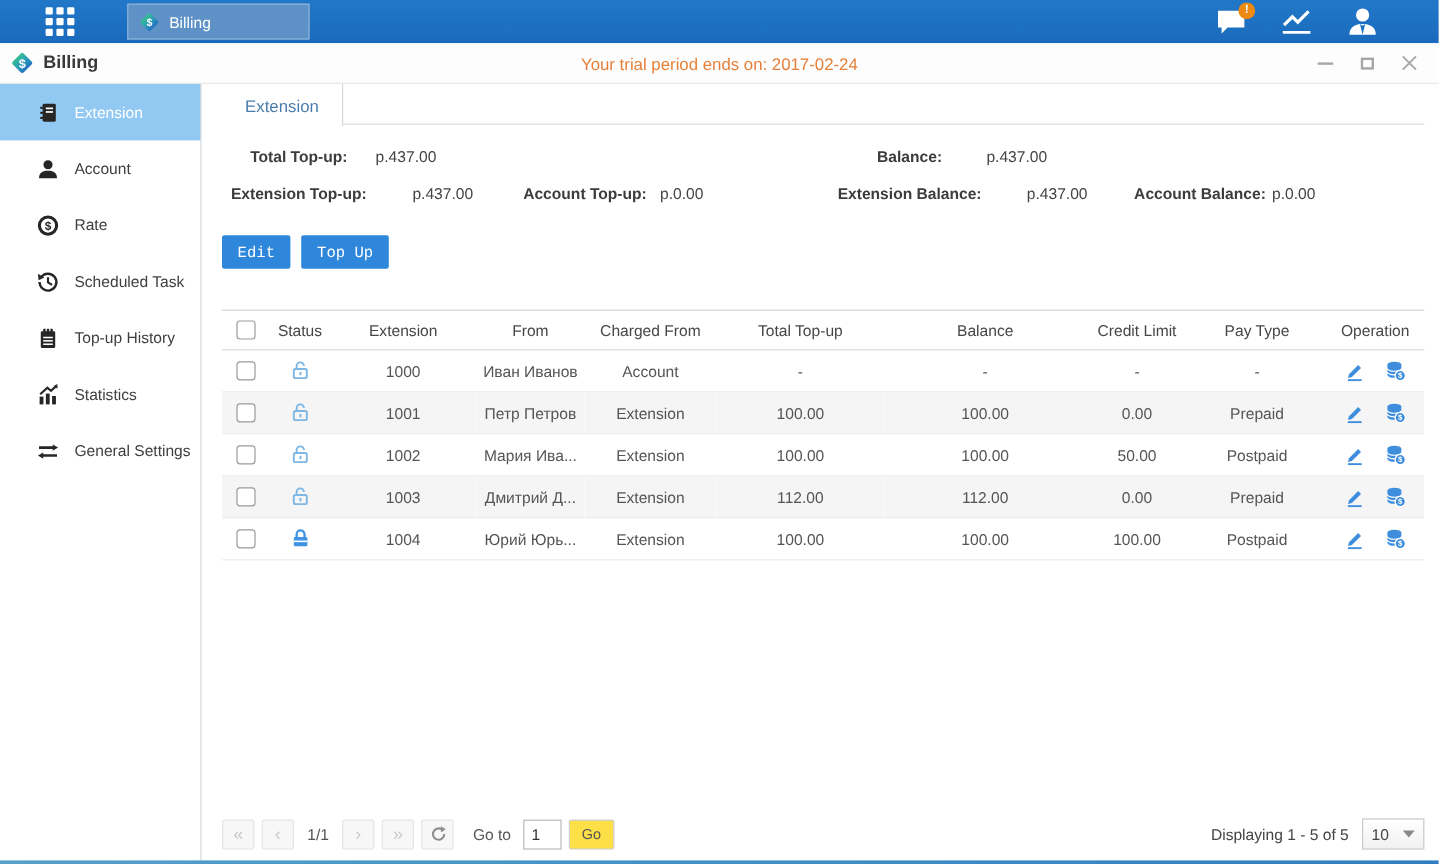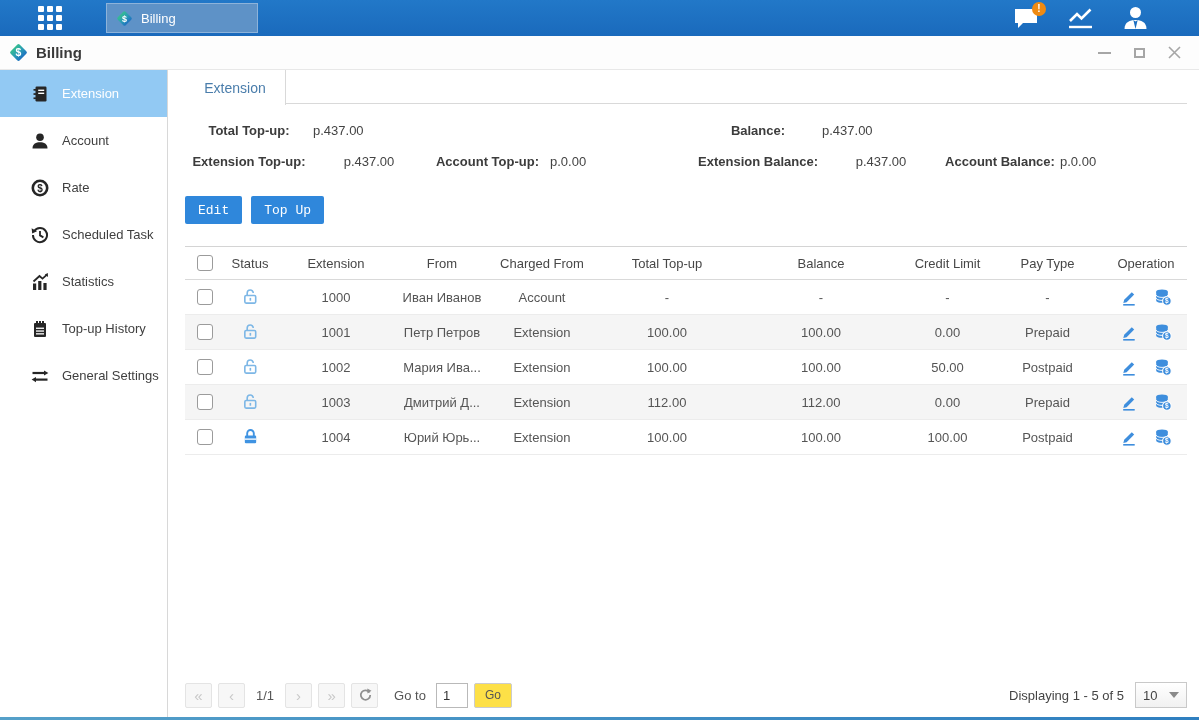--- a/index.html
+++ b/index.html
@@ -40,21 +40,21 @@
   .stats-col { width:50%; }
   .stats-col.right { padding-left:8px; }
   .stat-row { height:31px; display:flex; align-items:center; }
   .lab { font-weight:bold; color:#3c3c3c; flex-shrink:0; }
   .val { color:#444; flex-shrink:0; }
   .w128 { width:128px; } .w112 { width:112px; } .w125 { width:125px; } .w118 { width:118px; } .w120 { width:120px; }
   
   .actions { margin-top:19px; display:flex; gap:9px; }
   .btn-blue { background:#2f87db; color:#fff; font-size:13px; border:none; height:28px; padding:0 13px; border-radius:2px; cursor:pointer; font-family:Liberation Mono, monospace; }
   
-  .table-wrap { margin-top:22px; }
+  .table-wrap { margin-top:34px; }
   table { width:100%; border-collapse:collapse; table-layout:fixed; font-size:13px; color:#555; }
   thead tr { height:33px; border-top:1px solid #d4d4d4; border-bottom:1px solid #d9d9d9; }
   th { font-weight:normal; color:#474747; text-align:center; }
   tbody tr { height:35px; border-bottom:1px solid #ececec; }
   tbody tr.alt { background:#f5f5f5; }
   td { text-align:center; overflow:hidden; white-space:nowrap; text-overflow:ellipsis; }
   .cb { width:16px; height:16px; border:1px solid #9b9b9b; border-radius:3px; background:#fff; margin:0 auto; cursor:pointer; }
   .op-icons { display:flex; justify-content:center; gap:16px; }
   .op-icons span { cursor:pointer; display:flex; }
   .lock { display:inline-flex; }
@@ -130,20 +130,21 @@
 <div class="titlebar">
   <div class="title-left">
     <span style="display:flex">
       <svg width="19" height="19" viewBox="0 0 20 20">
           <rect x="3.2" y="3.2" width="13.6" height="13.6" rx="2" transform="rotate(45 10 10)" fill="url(#diamondGrad)"></rect>
           <text x="10" y="14.2" font-size="11" font-weight="bold" fill="#fff" text-anchor="middle" font-family="Liberation Sans, sans-serif">$</text>
         </svg>
     </span>
     <span>Billing</span>
   </div>
+  <div class="trial">Your trial period ends on: 2017-02-24</div>
   <div class="win-controls">
     <span class="wc wc-min">
         <i></i>
       </span>
     <span class="wc wc-max">
         <i></i>
       </span>
     <span class="wc">
       <svg width="13" height="13" viewBox="0 0 13 13">
           <path d="M1 1 L12 12 M12 1 L1 12" stroke="#a6a6a6" stroke-width="1.6"></path>
@@ -192,42 +193,42 @@
             <path d="M3.2 5.2 A7 7 0 1 1 2 9" fill="none" stroke="#262626" stroke-width="2"></path>
             <polygon points="0.6,2.2 1.2,7.6 6,5.2" fill="#262626"></polygon>
             <path d="M9 5 v4.4 l3.4 2" stroke="#262626" stroke-width="1.8" fill="none"></path>
           </svg>
       </span>
       <span>Scheduled Task</span>
     </div>
     <div class="side-item">
       <span class="s-icon">
         <svg width="18" height="18" viewBox="0 0 18 18">
-            <rect x="2" y="10.5" width="3.2" height="6.5" fill="#262626"></rect>
-            <rect x="7.2" y="8" width="3.2" height="9" fill="#262626"></rect>
-            <rect x="12.4" y="10" width="3.2" height="7" fill="#262626"></rect>
-            <path d="M2.5 8.5 l6-5.5 3 2.6 4.5-4" stroke="#262626" stroke-width="1.8" fill="none"></path>
-            <polygon points="16.8,0 17,4 13.8,1.6" fill="#262626"></polygon>
-          </svg>
-      </span>
-      <span>Statistics</span>
-    </div>
-    <div class="side-item">
-      <span class="s-icon">
-        <svg width="18" height="18" viewBox="0 0 18 18">
             <rect x="3" y="3" width="12" height="14" rx="1" fill="#262626"></rect>
             <rect x="5" y="1" width="2" height="3.4" fill="#262626"></rect>
             <rect x="8" y="1" width="2" height="3.4" fill="#262626"></rect>
             <rect x="11" y="1" width="2" height="3.4" fill="#262626"></rect>
             <rect x="5" y="7.6" width="8" height="1.3" fill="#fff"></rect>
             <rect x="5" y="10.4" width="8" height="1.3" fill="#fff"></rect>
             <rect x="5" y="13.2" width="8" height="1.3" fill="#fff"></rect>
           </svg>
       </span>
       <span>Top-up History</span>
+    </div>
+    <div class="side-item">
+      <span class="s-icon">
+        <svg width="18" height="18" viewBox="0 0 18 18">
+            <rect x="2" y="10.5" width="3.2" height="6.5" fill="#262626"></rect>
+            <rect x="7.2" y="8" width="3.2" height="9" fill="#262626"></rect>
+            <rect x="12.4" y="10" width="3.2" height="7" fill="#262626"></rect>
+            <path d="M2.5 8.5 l6-5.5 3 2.6 4.5-4" stroke="#262626" stroke-width="1.8" fill="none"></path>
+            <polygon points="16.8,0 17,4 13.8,1.6" fill="#262626"></polygon>
+          </svg>
+      </span>
+      <span>Statistics</span>
     </div>
     <div class="side-item">
       <span class="s-icon">
         <svg width="18" height="18" viewBox="0 0 18 18">
             <path d="M1.5 6 h12.5" stroke="#262626" stroke-width="2.2"></path>
             <polygon points="13,3.4 17.4,6 13,8.6" fill="#262626"></polygon>
             <path d="M16.5 12.6 h-12.5" stroke="#262626" stroke-width="2.2"></path>
             <polygon points="5,10 0.6,12.6 5,15.2" fill="#262626"></polygon>
           </svg>
       </span>

